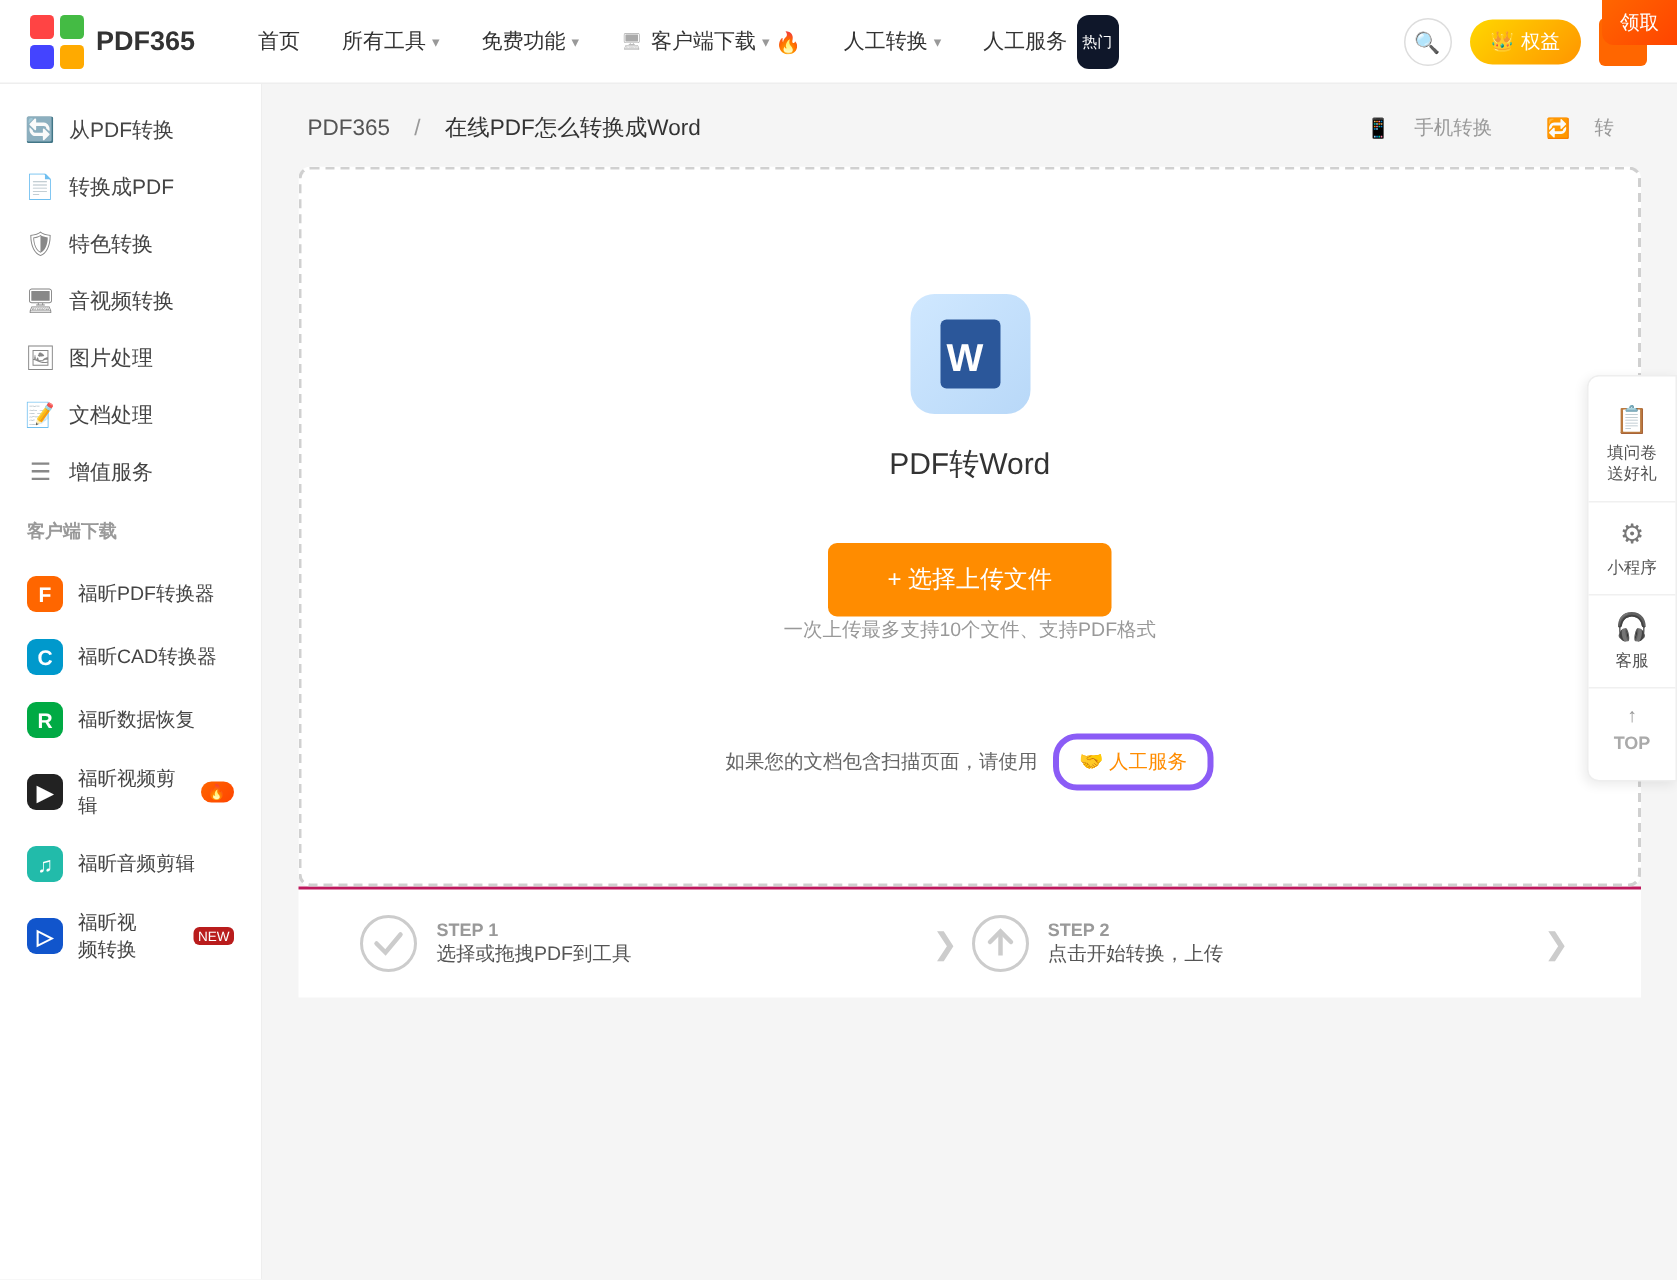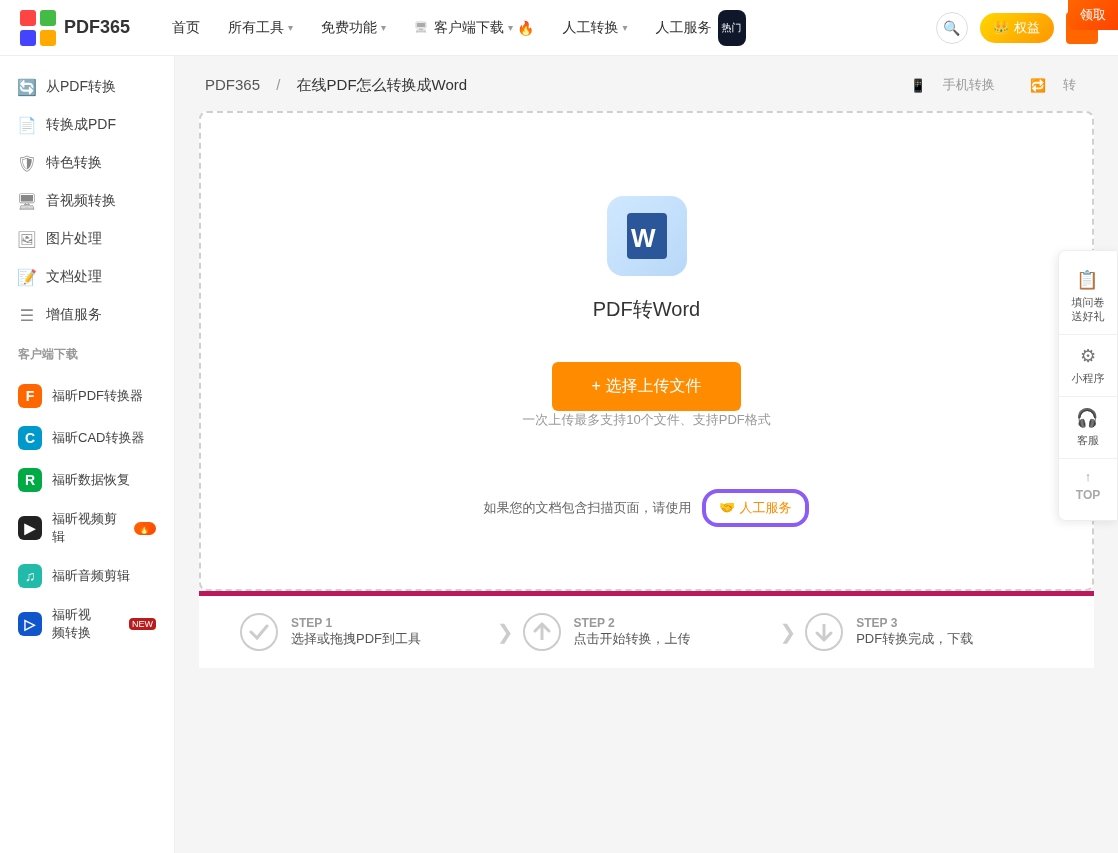--- a/index.html
+++ b/index.html
@@ -267,21 +267,21 @@
       font-size: 13px;
       cursor: pointer;
       display: flex;
       align-items: center;
       gap: 4px;
     }
 
     
     .steps-bar {
       background: #fff;
-      border-top: 5px solid #be185d;
+      border-top: 2px solid #be185d;
       display: flex;
       align-items: center;
       padding: 16px 40px;
       gap: 0;
       justify-content: space-around;
     }
     .step {
       display: flex;
       align-items: center;
       gap: 12px;
@@ -532,33 +532,20 @@
             <line x1="20" y1="28" x2="20" y2="12" stroke="#ccc" stroke-width="3"></line>
             <polyline points="13,19 20,12 27,19" stroke="#ccc" stroke-width="3" fill="none" stroke-linecap="round"></polyline>
           </svg>
         </div>
         <div class="step-text">
           <div class="step-num">STEP 2</div>
           <div class="step-desc">点击开始转换，上传</div>
         </div>
       </div>
       <div class="step-arrow">❯</div>
-      <div class="step">
-        <div class="step-icon">
-          <svg width="40" height="40" viewBox="0 0 40 40">
-            <circle cx="20" cy="20" r="18" stroke="#ccc" stroke-width="2" fill="none"></circle>
-            <line x1="20" y1="12" x2="20" y2="28" stroke="#ccc" stroke-width="3"></line>
-            <polyline points="13,21 20,28 27,21" stroke="#ccc" stroke-width="3" fill="none" stroke-linecap="round"></polyline>
-          </svg>
-        </div>
-        <div class="step-text">
-          <div class="step-num">STEP 3</div>
-          <div class="step-desc">PDF转换完成，下载</div>
-        </div>
-      </div>
     </div>
   </main>
 </div>
 
 <div class="right-panel">
   <div class="right-panel-item">
     <span class="right-panel-icon">📋</span>
     <span style="font-size:11px;color:#555;text-align:center;line-height:1.3;">填问卷<br>送好礼</span>
   </div>
   <div class="right-panel-item">

